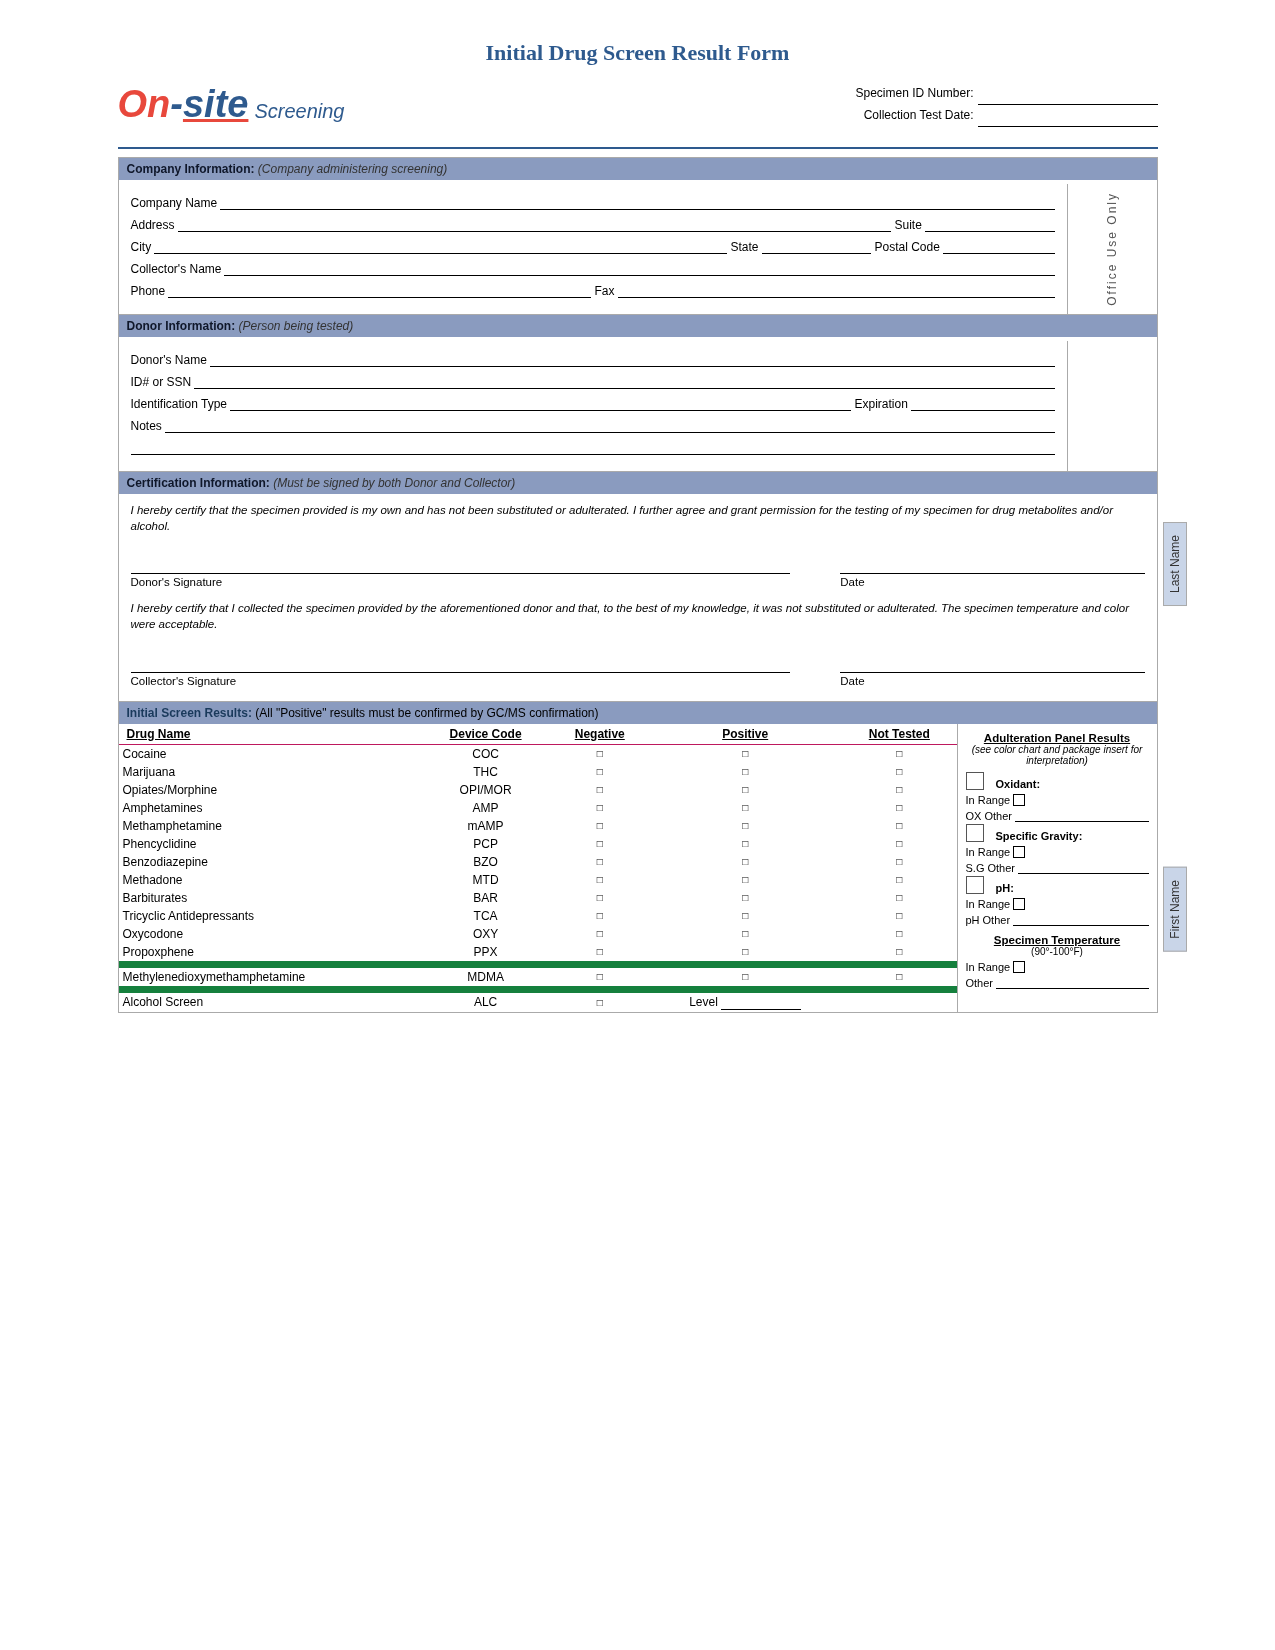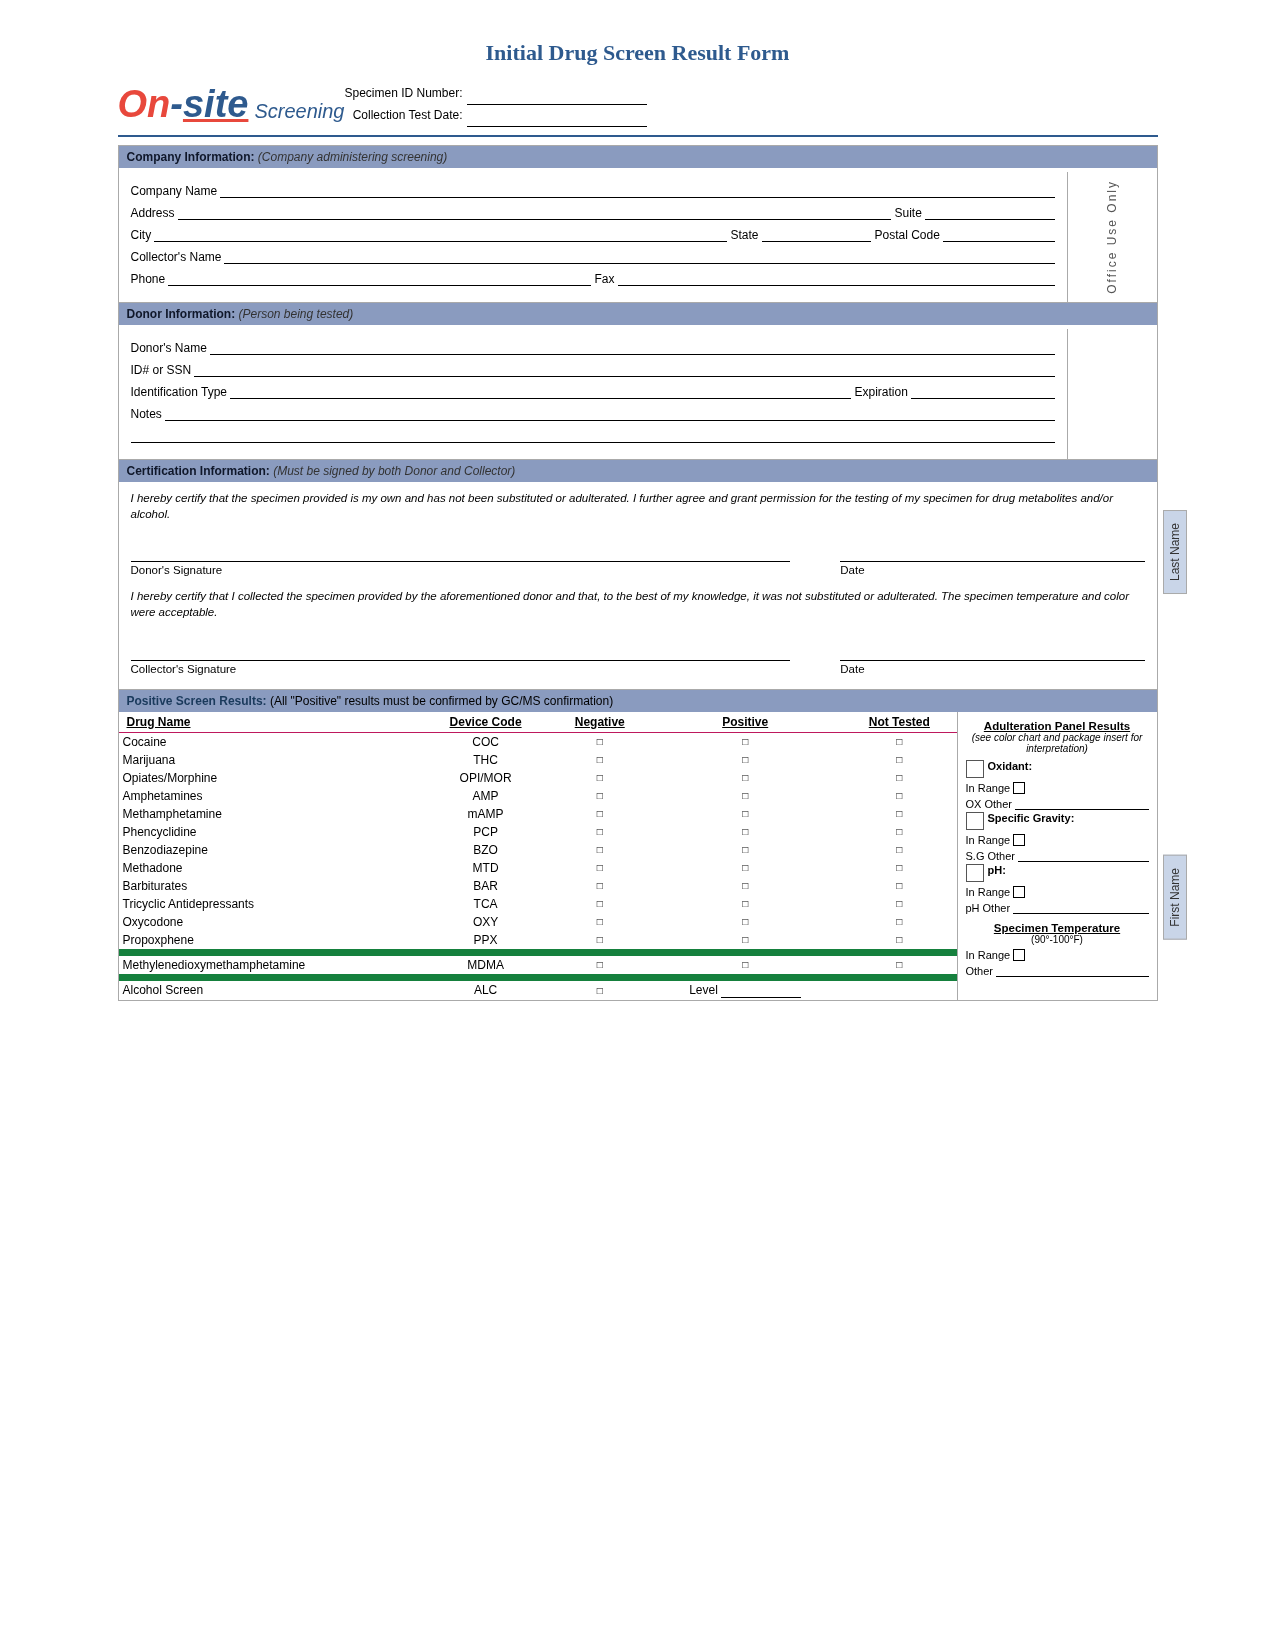--- a/index.html
+++ b/index.html
@@ -21,24 +21,25 @@
     .page-title {
       text-align: center;
       font-size: 22px;
       color: #2e5a8e;
       font-weight: bold;
       margin-bottom: 16px;
       font-family: Georgia, serif;
     }
     .header-row {
       display: flex;
+      justify-content: space-between;
       align-items: center;
       margin-bottom: 8px;
       border-bottom: 2px solid #2e5a8e;
-      padding-bottom: 8px;
+      padding-bottom: 20px;
     }
     .logo-area {
       display: flex;
       align-items: center;
     }
     .logo-text {
       font-size: 38px;
       font-weight: bold;
       font-style: italic;
     }
@@ -193,22 +194,22 @@
       font-size: 11.5px;
     }
     .adulteration-subtitle {
       text-align: center;
       font-size: 10px;
       font-style: italic;
       margin-bottom: 6px;
     }
     .adult-row {
       display: flex;
-      align-items: flex-start;
-      gap: 4px;
+      align-items: flex-end;
+      gap: 12px;
       margin-bottom: 4px;
     }
     .adult-box {
       width: 18px;
       height: 18px;
       border: 1px solid #555;
       display: inline-block;
       flex-shrink: 0;
     }
     .adult-label { font-weight: bold; font-size: 11px; }
@@ -424,21 +425,21 @@
         <div class="sig-line"></div>
         <div class="sig-label">Date</div>
       </div>
     </div>
 
     <div style="position:absolute; right:-28px; top:50%; transform:translateY(-50%); background:#c9d5e8; writing-mode:vertical-rl; transform:translateY(-50%) rotate(180deg); padding:12px 4px; font-size:12px; border:1px solid #aaa; color:#333; right:-30px; top:40%;">Last Name</div>
   </div>
 
   <div class="results-section" style="position:relative;">
     <div class="results-header">
-      <span class="label">Positive Screen Results:</span>
+      <span class="label">Initial Screen Results:</span>
       <span class="sublabel">(All "Positive" results must be confirmed by GC/MS confirmation)</span>
     </div>
     <div class="results-table-wrapper">
       <div class="results-left">
         <table class="results-table">
           <thead>
             <tr>
               <th class="drug-col">
                 <span class="underline-header">Drug Name</span>
               </th>

